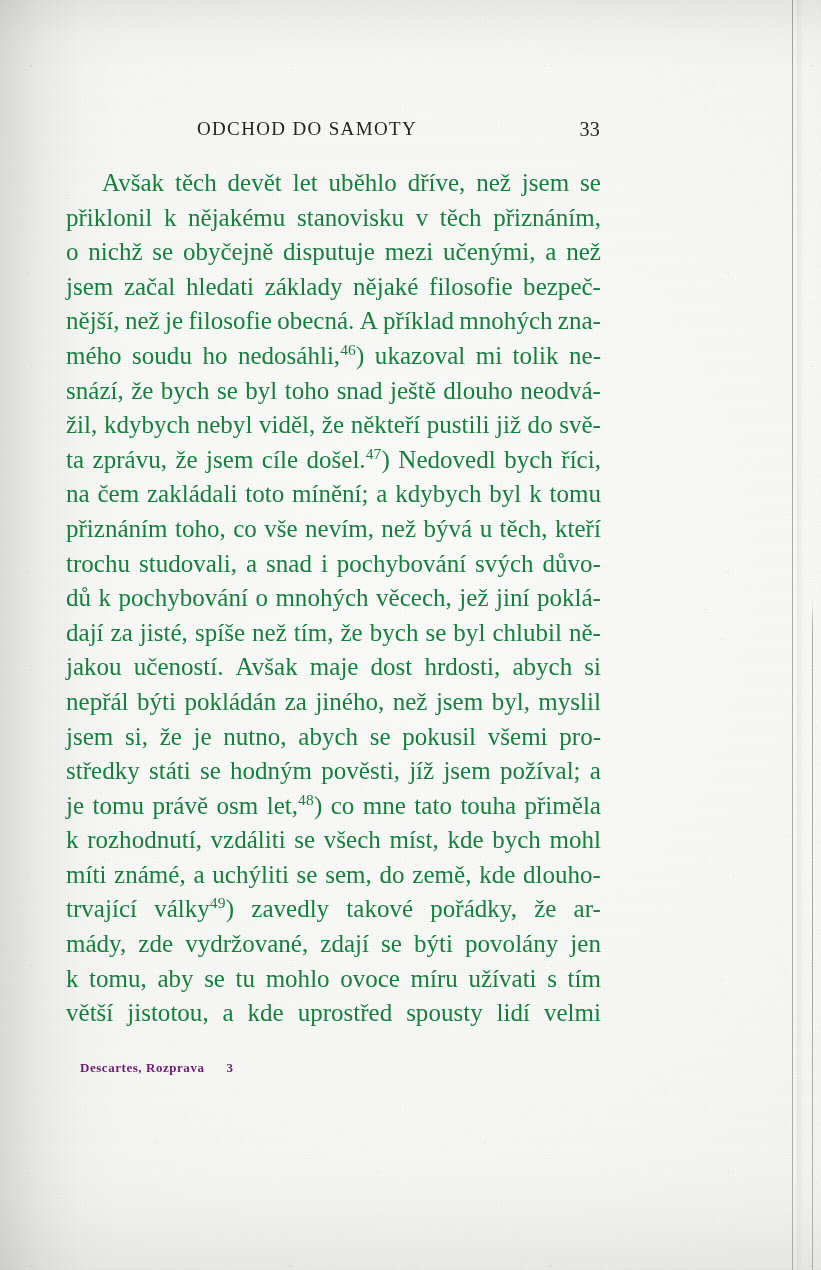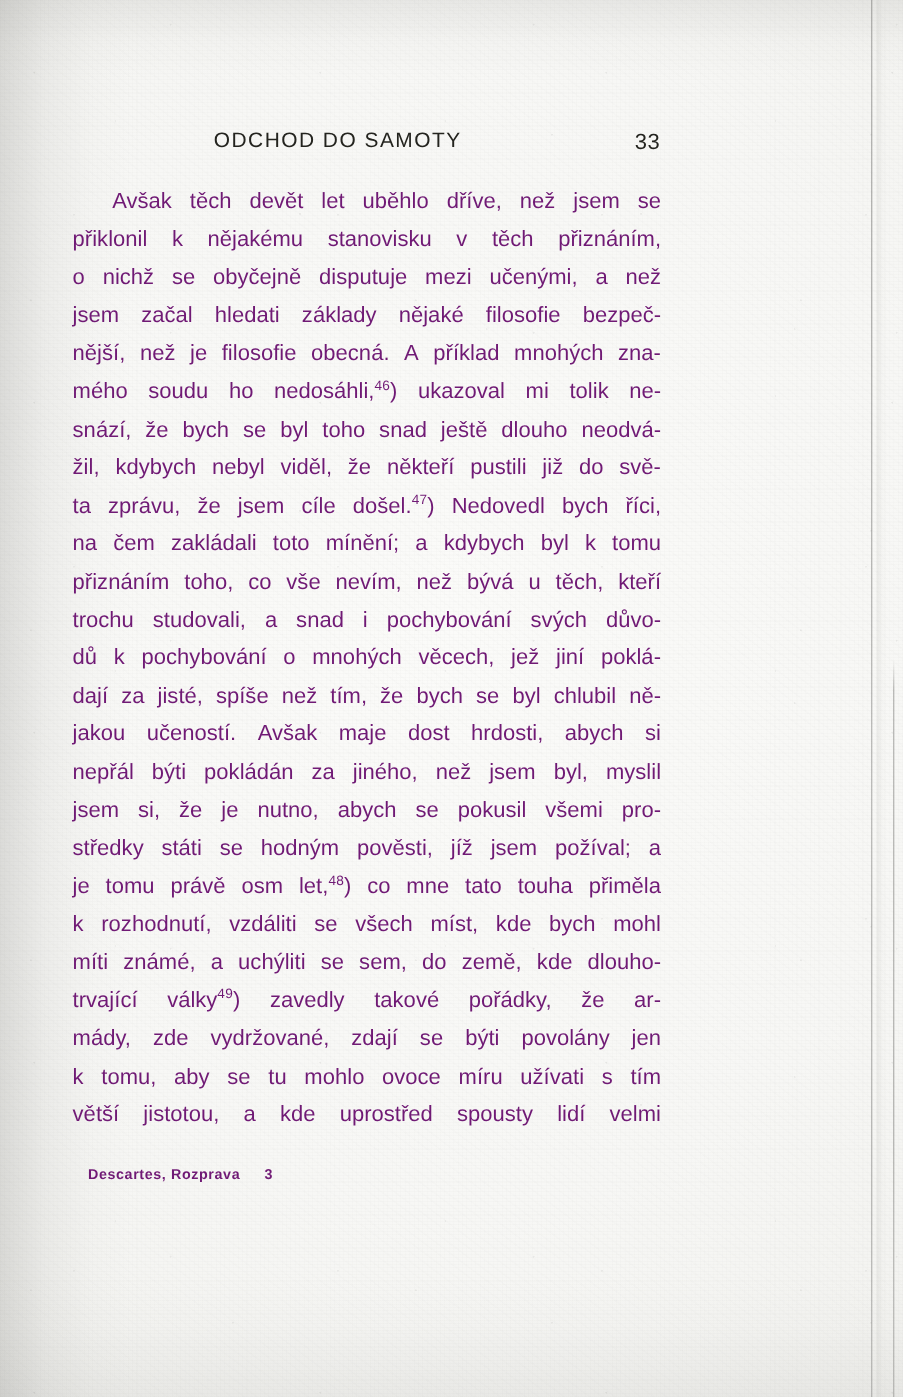--- a/index.html
+++ b/index.html
@@ -8,21 +8,21 @@
     padding: 0;
     background: #ffffff;
   }
 
   #page {
     position: relative;
     width: 821px;
     height: 1270px;
     overflow: hidden;
     background-color: #f6f6f4;
-    font-family: Liberation Sans, sans-serif;
+    font-family: Liberation Serif, serif;
     color: #1a1a1a;
     -webkit-font-smoothing: antialiased;
   }
 
   
   .paper-base {
     position: absolute;
     inset: 0;
     background:
       radial-gradient(ellipse 120% 90% at 50% 45%,
@@ -161,22 +161,22 @@
   .body-block {
     position: absolute;
     left: 66px;
     top: 166px;
     width: 535px;
   }
   .tline {
     display: block;
     height: 34.6px;
     line-height: 34.6px;
-    font-size: 20px;
-    color: #701a75;
+    font-size: 25px;
+    color: #15803d;
     white-space: nowrap;
     letter-spacing: 0.02px;
   }
   
   .tline.just {
     display: flex;
     justify-content: space-between;
     white-space: normal;
   }
   .tline.just > span.w {

